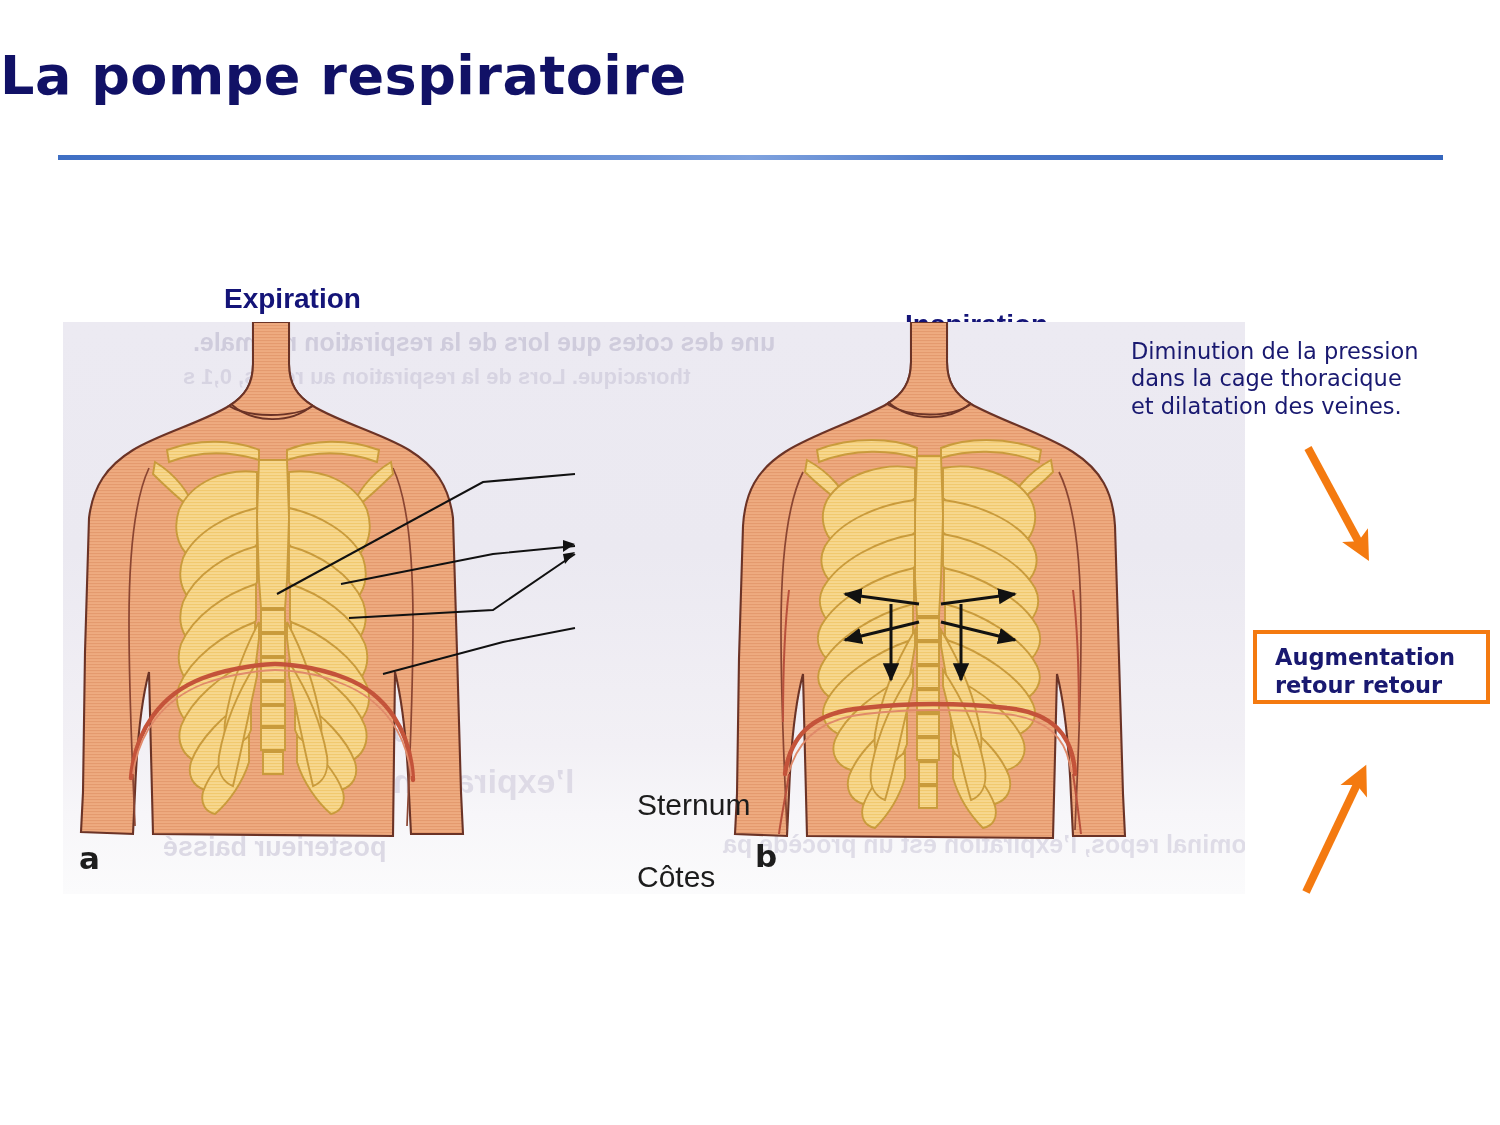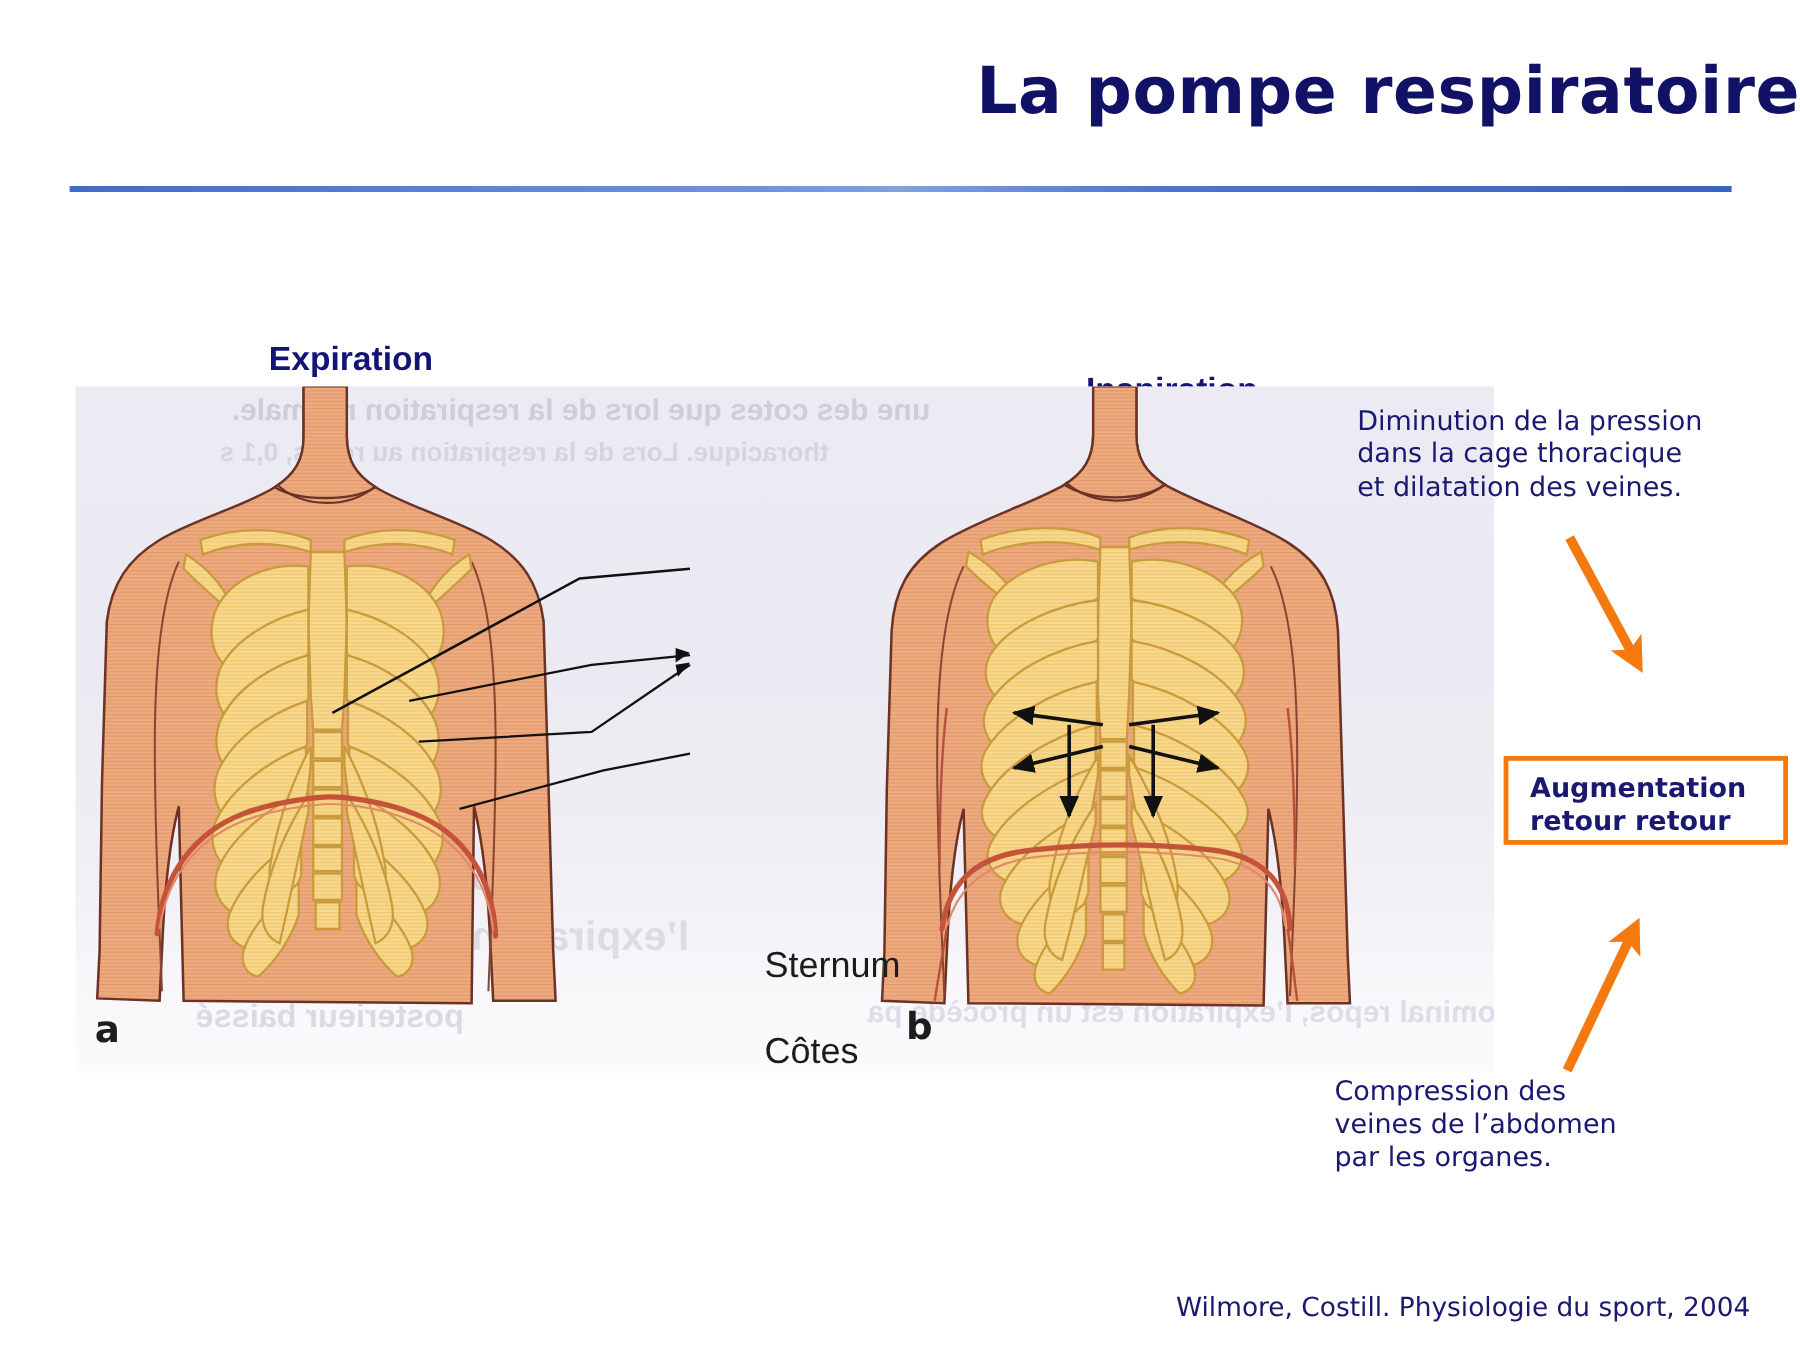--- a/index.html
+++ b/index.html
@@ -20,21 +20,21 @@
     height: 1125px;
     background: #ffffff;
   }
 
   
   #slide-title {
     position: absolute;
     left: 0;
     top: 44px;
     width: 1500px;
-    text-align: right;
+    text-align: left;
     font-family: "DejaVu Sans", sans-serif;
     font-weight: bold;
     font-size: 54px;
     letter-spacing: 0.5px;
     color: #111166;
     white-space: nowrap;
   }
   #title-rule {
     position: absolute;
     left: 58px;
@@ -380,29 +380,25 @@
 
   <div class="annotation" id="annotation-pressure">Diminution de la pression
 dans la cage thoracique
 et dilatation des veines.</div>
 
   <div id="annotation-return-box">
     <div id="annotation-return-text">Augmentation
 retour retour</div>
   </div>
 
-  <div class="annotation" id="annotation-abdomen">Compression des
-veines de l’abdomen
-par les organes.</div>
 
   <svg class="arrow-layer" width="1500" height="1125">
     <defs>
       <marker id="orgArrow" viewBox="0 0 12 12" refX="6" refY="6" markerWidth="4.4" markerHeight="4.4" orient="auto-start-reverse">
         <path d="M1 1 L11 6 L1 11 L3.4 6 Z" fill="#f47a10"></path>
       </marker>
     </defs>
     <line x1="1308" y1="448" x2="1362" y2="548" stroke="#f47a10" stroke-width="8" marker-end="url(#orgArrow)"></line>
     <line x1="1306" y1="892" x2="1360" y2="778" stroke="#f47a10" stroke-width="8" marker-end="url(#orgArrow)"></line>
   </svg>
 
-  <div id="citation">Wilmore, Costill. Physiologie du sport, 2004</div>
 
 </div>
 
 </body></html>

